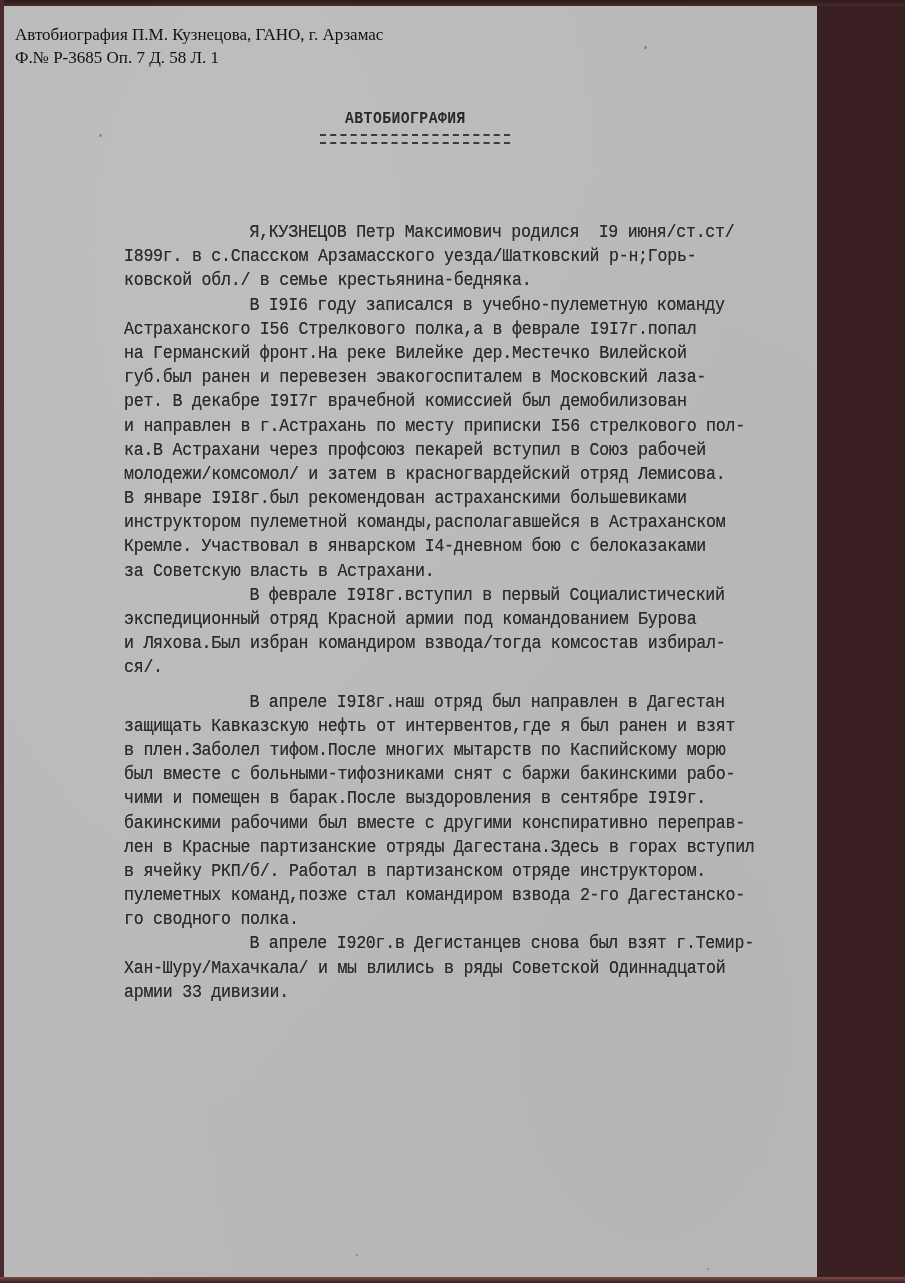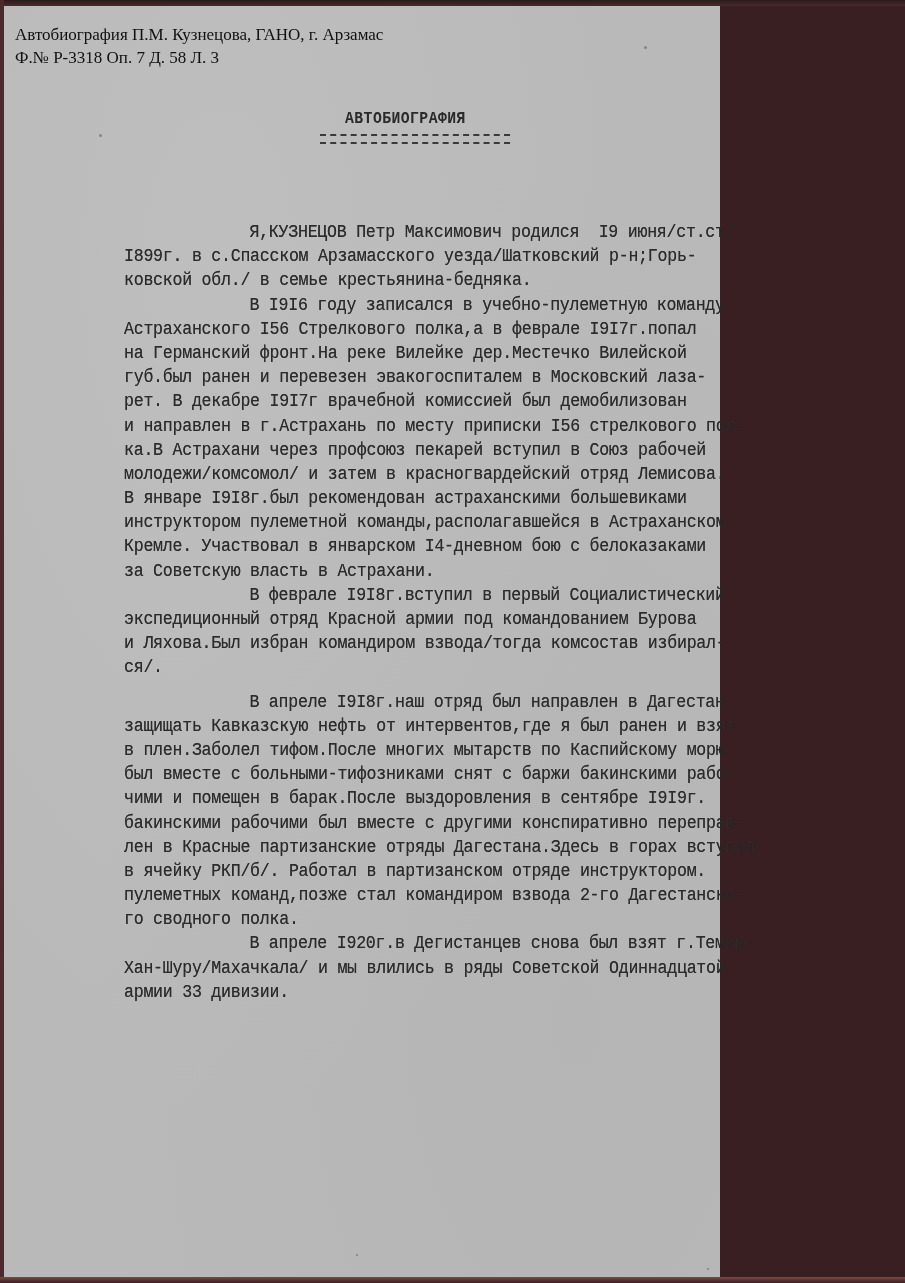--- a/index.html
+++ b/index.html
@@ -21,21 +21,21 @@
       position: absolute; left: 0; top: 1277px; width: 905px; height: 6px;
       background: linear-gradient(#7a4a45, #3a1f22);
     }
     .frame-left {
       position: absolute; left: 0; top: 0; width: 4px; height: 1283px;
       background: #4a2a2c;
     }
     .paper {
       position: absolute;
       left: 4px; top: 6px;
-      width: 716px; height: 1271px;
+      width: 813px; height: 1271px;
       background: #b9b9b9;
       background-image:
         radial-gradient(ellipse at 30% 20%, rgba(200,200,200,0.35), rgba(0,0,0,0) 60%),
         radial-gradient(ellipse at 80% 80%, rgba(170,170,170,0.25), rgba(0,0,0,0) 60%);
     }
     .archive-ref {
       position: absolute;
       left: 11px; top: 17px;
       font-family: "Liberation Serif", serif;
       font-size: 17px;
@@ -90,21 +90,21 @@
 </head>
 <body>
 
 <div class="frame-top"></div>
 <div class="frame-left"></div>
 
 <div class="paper">
 
   <div class="archive-ref">
     <div>Автобиография П.М. Кузнецова, ГАНО, г. Арзамас</div>
-    <div>Ф.№ Р-3318 Оп. 7 Д. 58 Л. 3</div>
+    <div>Ф.№ Р-3685 Оп. 7 Д. 58 Л. 1</div>
   </div>
 
   <div class="doc-title">АВТОБИОГРАФИЯ</div>
   <div class="title-underline"></div>
 
   <div class="body-text">
 
     <div class="line indent">Я,КУЗНЕЦОВ Петр Максимович родился  I9 июня/ст.ст/</div>
     <div class="line">I899г. в с.Спасском Арзамасского уезда/Шатковский р-н;Горь-</div>
     <div class="line">ковской обл./ в семье крестьянина-бедняка.</div>

